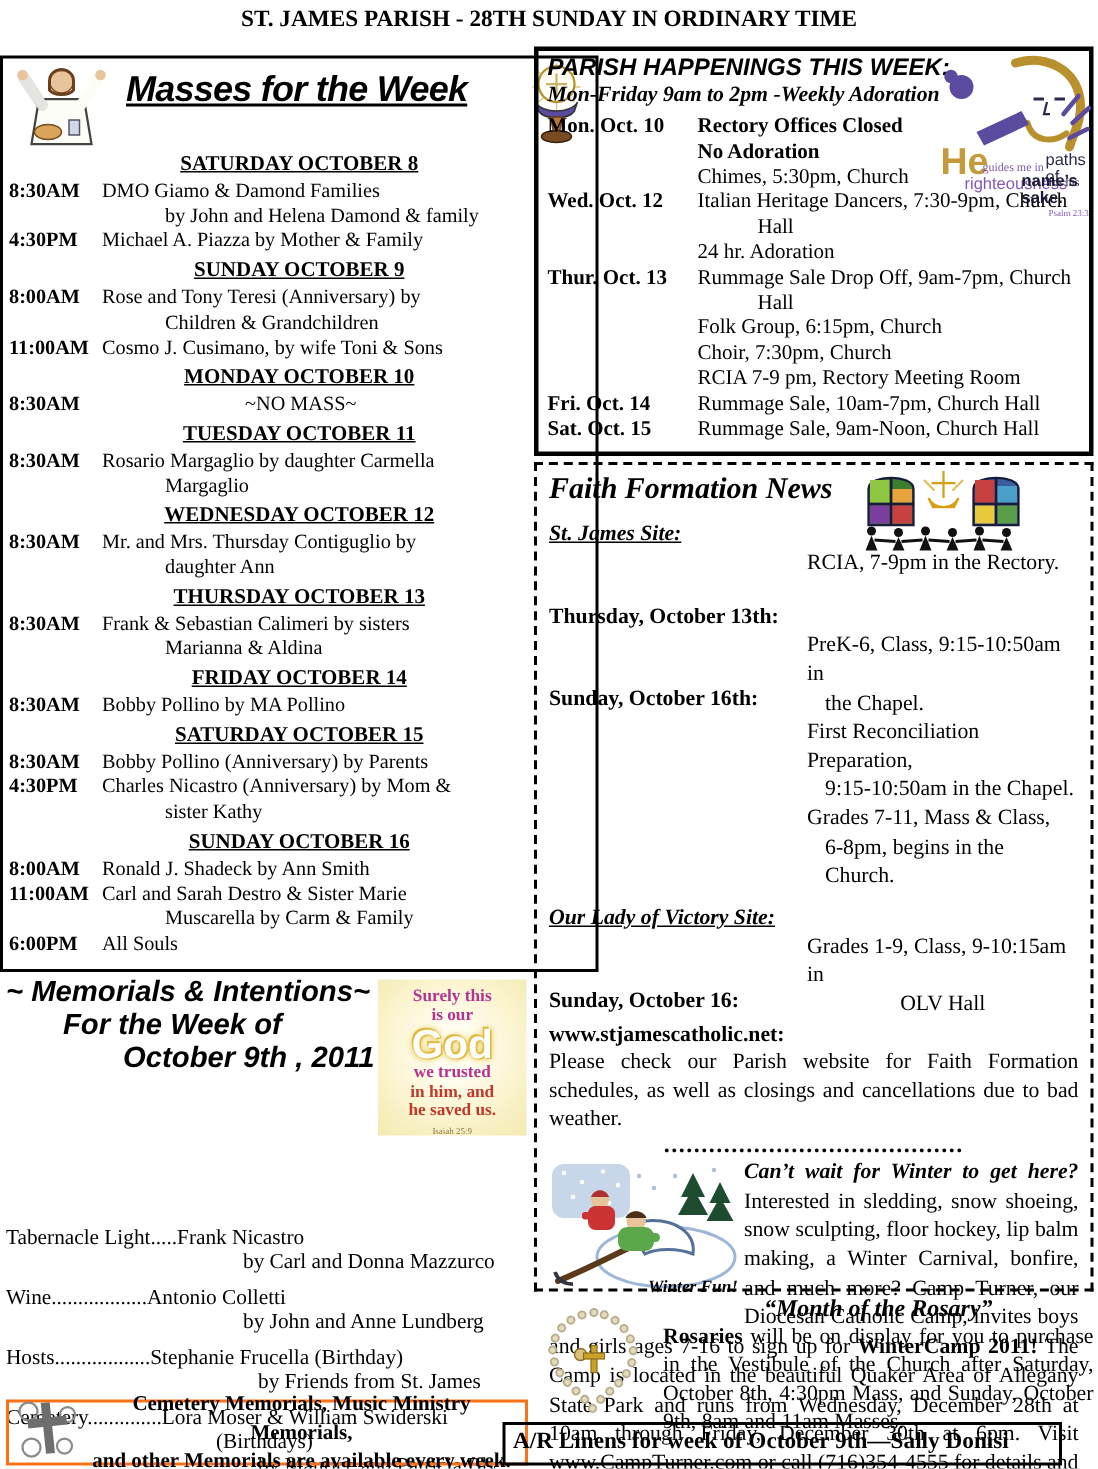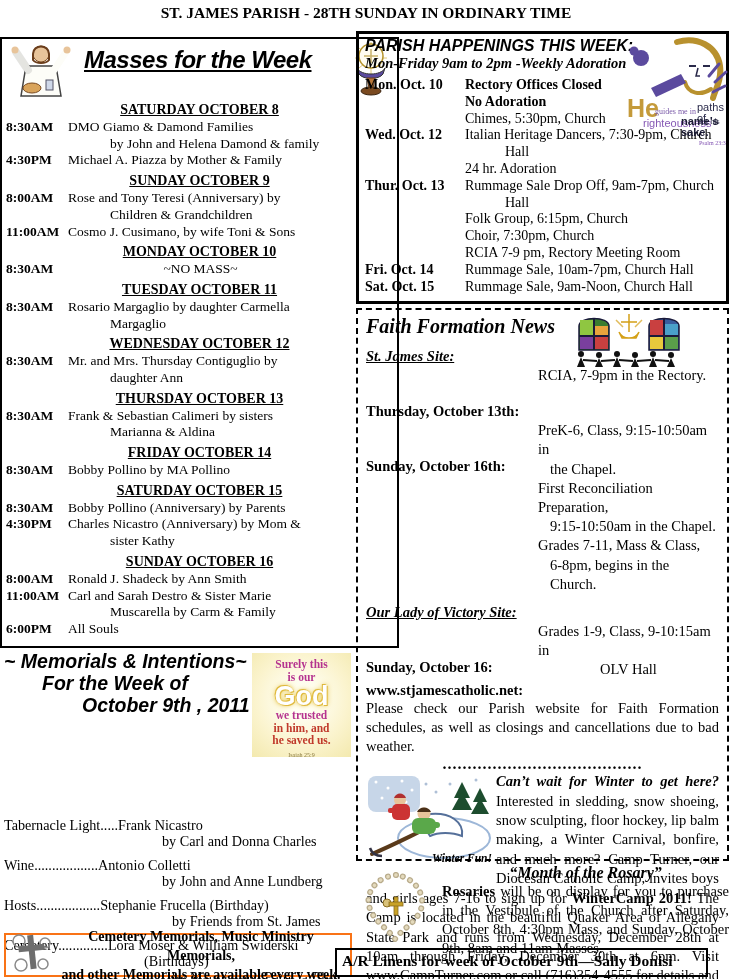--- a/index.html
+++ b/index.html
@@ -242,21 +242,21 @@
     </div>
 </div>
 
 <div class="abs" id="memorials">
   <div class="mem-t1">~ Memorials &amp; Intentions~</div>
   <div class="mem-t2">For the  Week of</div>
   <div class="mem-t3">October 9th , 2011</div>
   <div id="mem-entries">
       <div class="m-entry">
         <div>Tabernacle Light.....Frank Nicastro</div>
-        <div style="padding-left: 158px;">by Carl and Donna Charles</div>
+        <div style="padding-left: 158px;">by Carl and Donna Mazzurco</div>
       </div>
       <div class="m-entry">
         <div>Wine..................Antonio Colletti</div>
         <div style="padding-left: 158px;">by John and Anne Lundberg</div>
       </div>
       <div class="m-entry">
         <div>Hosts..................Stephanie Frucella (Birthday)</div>
         <div style="padding-left: 168px;">by Friends from St. James</div>
       </div>
       <div class="m-entry">

